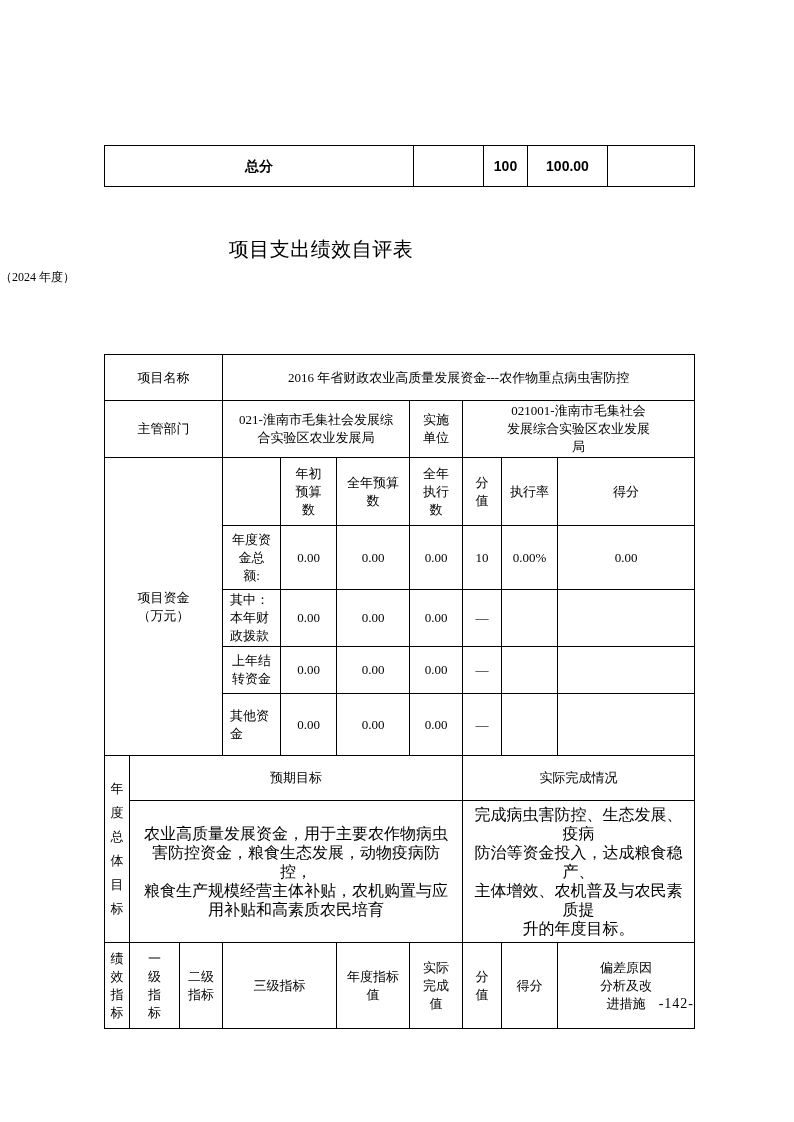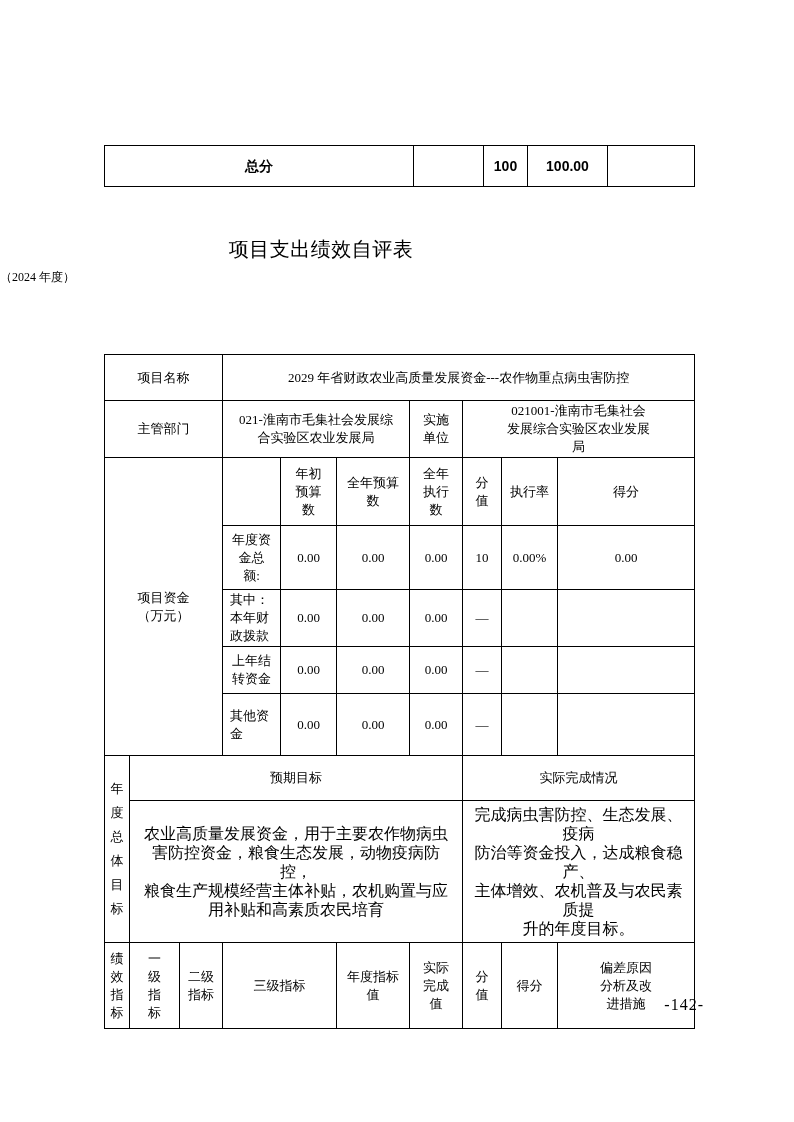--- a/index.html
+++ b/index.html
@@ -40,22 +40,22 @@
     position:absolute; top:269px; left:0; right:62px;
     text-align:left; font-size:12px;
   }
   
   .main-table { position:absolute; left:104px; top:318px; width:590px;margin-top:36px; }
   .left-cell { text-align:left; padding-left:7px; }
   .vert-label { line-height:18px; }
   .vert-label-tall { line-height:24px; }
   .goal-text { font-size:16px; line-height:19px; padding:4px 8px; }
   .page-number {
-    position:absolute; top:996px; left:114px; width:590px;
-    text-align:right; font-size:16px; letter-spacing:1px;
+    position:absolute; top:996px; left:104px; width:590px;
+    text-align:right; font-size:14px; letter-spacing:1px;
   }
 </style>
 </head>
 <body>
 
 <div class="page">
 
   <table class="top-table">
     <colgroup>
       <col style="width:309px">
@@ -88,21 +88,21 @@
         <col style="width:73px">
       <col style="width:53px">
         <col style="width:39px">
         <col style="width:56px">
       <col style="width:137px">
     </colgroup>
 
     <tbody>
         <tr style="height:46px">
       <td colspan="3">项目名称</td>
-      <td colspan="7">2029 年省财政农业高质量发展资金---农作物重点病虫害防控</td>
+      <td colspan="7">2016 年省财政农业高质量发展资金---农作物重点病虫害防控</td>
     </tr>
 
     <tr style="height:57px">
       <td colspan="3">主管部门</td>
       <td colspan="3">021-淮南市毛集社会发展综
 合实验区农业发展局</td>
       <td>实施
 单位</td>
       <td colspan="3">021001-淮南市毛集社会
 发展综合实验区农业发展

